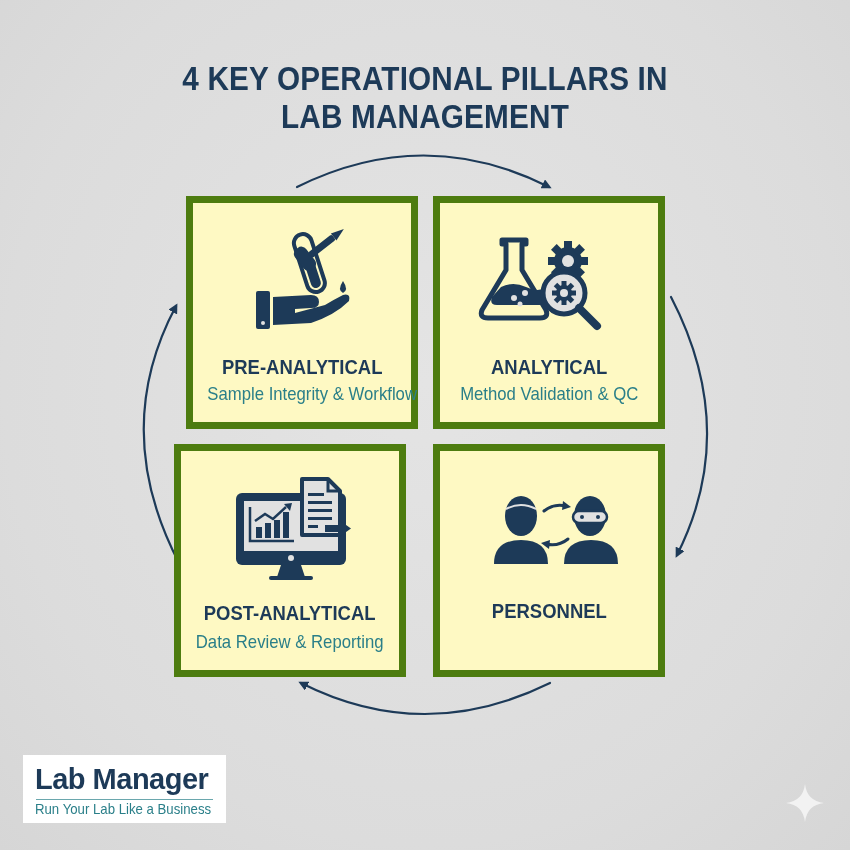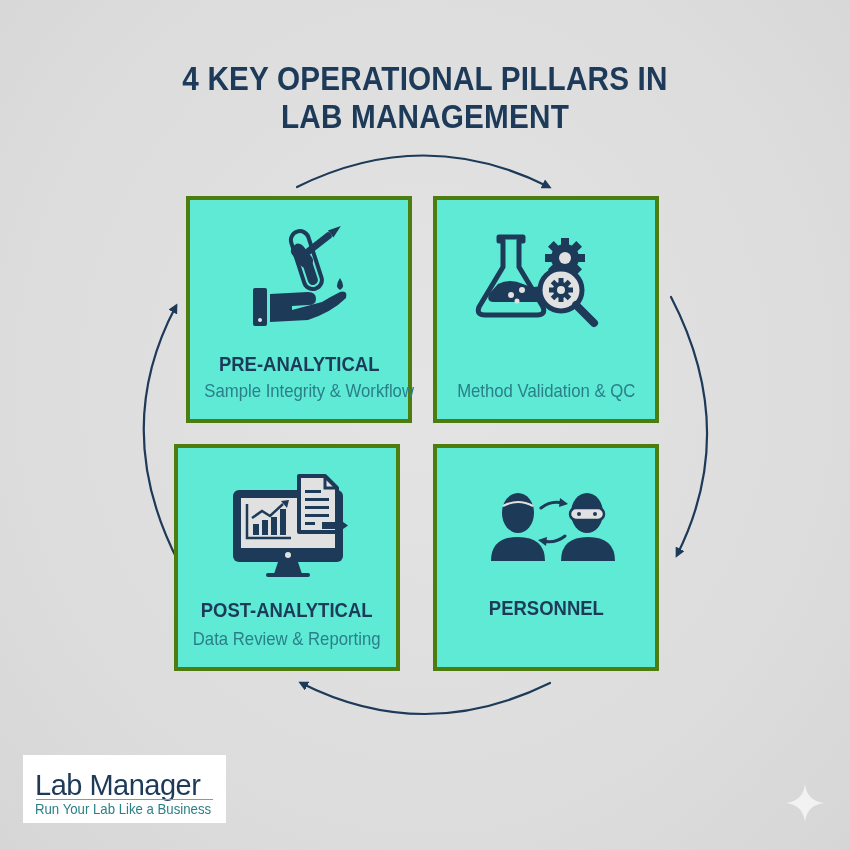--- a/index.html
+++ b/index.html
@@ -9,21 +9,21 @@
       font-family: "Liberation Sans", sans-serif;
     }
     .title {
       position: absolute; left: 0; top: 60px; width: 850px; text-align: center;
       color: #1d3a58; font-weight: bold; font-size: 33px; line-height: 38px;
       letter-spacing: 0.2px; transform: scaleX(0.9); transform-origin: center;
     }
     .cycle { position: absolute; left: 0; top: 0; width: 850px; height: 850px; pointer-events: none; }
     .box {
       position: absolute; width: 218px; height: 219px;
-      border: 4px solid #4d7c0f; background: #5eead4; box-sizing: content-box;
+      border: 7px solid #4d7c0f; background: #fef9c3; box-sizing: content-box;
     }
     .box .icon { position: absolute; left: 0; top: 0; width: 218px; height: 150px; }
     .box .name {
       position: absolute; left: 0; width: 218px; text-align: center;
       color: #1d3a58; font-weight: bold; font-size: 21px; white-space: nowrap;
     }
     .box .sub {
       position: absolute; left: 0; width: 218px; text-align: center;
       color: #2a7f89; font-size: 19px; white-space: nowrap;
     }
@@ -35,22 +35,22 @@
     #b1 .name, #b2 .name { top: 152px; }
     #b1 .sub, #b2 .sub { top: 180px; }
     #b3 .name, #b4 .name { top: 150px; }
     #b4 .name { top: 148px; }
     #b3 .sub, #b4 .sub { top: 180px; }
     .logo {
       position: absolute; left: 23px; top: 755px; width: 203px; height: 68px;
       background: #ffffff;
     }
     .logo .brand {
-      position: absolute; left: 12px; top: 8px; color: #1d3a58; font-weight: normal;
-      font-size: 29px; letter-spacing: -0.5px; white-space: nowrap; margin-top: 6px;
+      position: absolute; left: 12px; top: 8px; color: #1d3a58; font-weight: bold;
+      font-size: 29px; letter-spacing: -0.5px; white-space: nowrap;
     }
     .logo .rule { position: absolute; left: 13px; right: 13px; top: 44px; height: 1px; background: #6aa7ad; }
     .logo .tagline {
       position: absolute; left: 12px; top: 45px; color: #2a7f89; font-size: 15px; white-space: nowrap;
       transform: scaleX(0.88); transform-origin: left;
     }
     .sparkle { position: absolute; left: 784px; top: 782px; width: 42px; height: 42px; }
   </style>
 </head>
 <body>
@@ -132,20 +132,21 @@
         <rect x="-12" y="-2.5" width="6" height="5"></rect>
         <rect x="6" y="-2.5" width="6" height="5"></rect>
         <rect x="-2.5" y="-12" width="5" height="6" transform="rotate(45)"></rect>
         <rect x="-2.5" y="-12" width="5" height="6" transform="rotate(-45)"></rect>
         <rect x="-2.5" y="6" width="5" height="6" transform="rotate(45)"></rect>
         <rect x="-2.5" y="6" width="5" height="6" transform="rotate(-45)"></rect>
         <circle r="4" fill="#e1e1e1"></circle>
       </g>
     </g>
   </svg>
+  <div class="name"><span>ANALYTICAL</span></div>
   <div class="sub"><span>Method Validation &amp; QC</span></div>
 </div>
 
 <div class="box" id="b3">
   <svg class="icon" viewBox="0 0 218 150">
     <g fill="#1d3a58">
 
       <rect x="55" y="42" width="110" height="72" rx="6"></rect>
       <rect x="63" y="50" width="94" height="50" fill="#e1e1e1"></rect>
       <circle cx="110" cy="107" r="3" fill="#e1e1e1"></circle>

